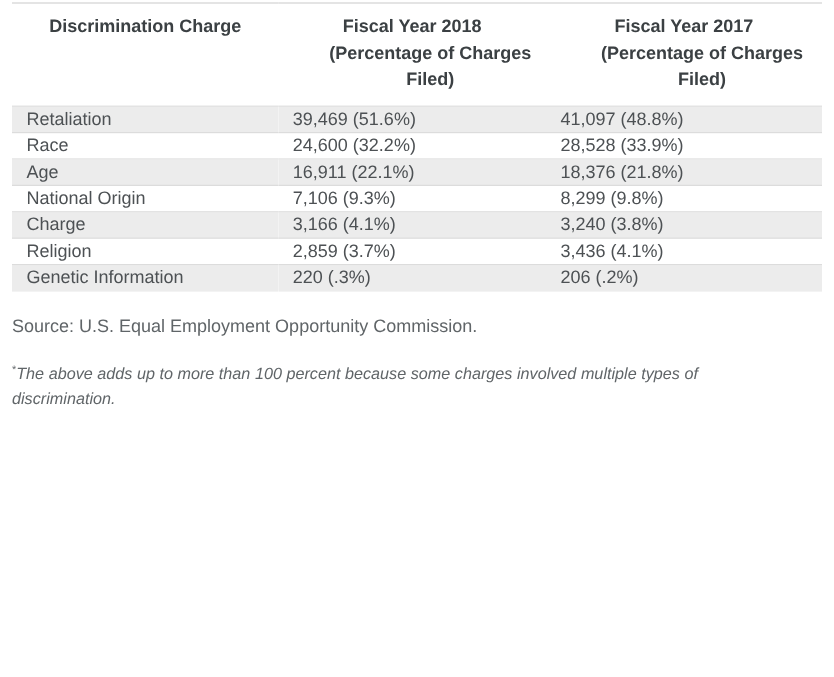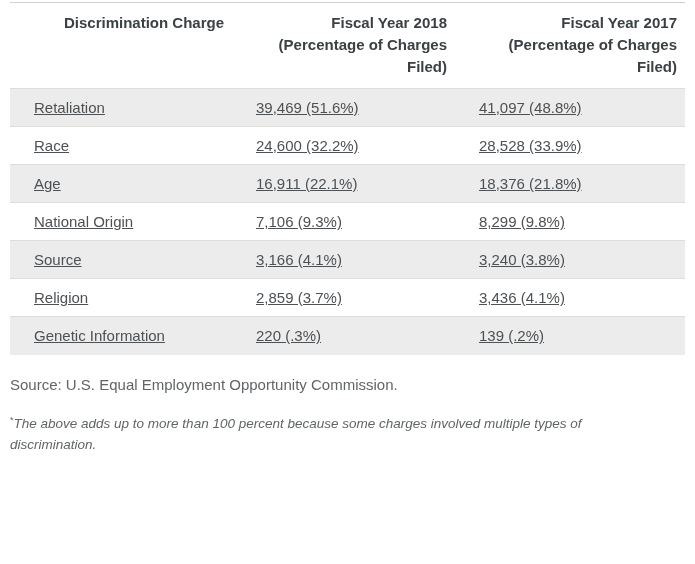--- a/index.html
+++ b/index.html
@@ -25,41 +25,40 @@
   table.data-table {
     width: 675px;
     border-collapse: collapse;
     table-layout: fixed;
     border-top: 1px solid var(--top-border);
   }
   col.c1 { width: 222px; }
   col.c2 { width: 223px; }
   col.c3 { width: 230px; }
   th {
-    text-align: right;
+    text-align: center;
     vertical-align: top;
     font-size: 15px;
     font-weight: bold;
     line-height: 22px;
     color: var(--header-text);
     padding: 9px 8px 10px 8px;
     border-bottom: 1px solid var(--row-border);
   }
   th .col-title { display: block; }
   th .col-subtitle { display: block; margin-left: 30px; }
   td {
-    height: 38px;
-    padding: 0 24px;
+    height: 22px;
+    padding: 0 12px;
     font-size: 15px;
     color: var(--cell-text);
     vertical-align: middle;
     border-bottom: 1px solid var(--row-border);
     white-space: nowrap;
     overflow: hidden;
-    text-decoration: underline;
   }
   tbody tr:nth-child(odd) { background: var(--row-alt-background); }
   tbody tr:last-child td { border-bottom: none; }
   .footer {
     margin-top: 21px;
     padding-left: 0;
   }
   .source {
     font-size: 15px;
     color: var(--footer-text);
@@ -120,33 +119,33 @@
           <td>Age</td>
           <td>16,911 (22.1%)</td>
           <td>18,376 (21.8%)</td>
         </tr>
         <tr>
           <td>National Origin</td>
           <td>7,106 (9.3%)</td>
           <td>8,299 (9.8%)</td>
         </tr>
         <tr>
-          <td>Source</td>
+          <td>Charge</td>
           <td>3,166 (4.1%)</td>
           <td>3,240 (3.8%)</td>
         </tr>
         <tr>
           <td>Religion</td>
           <td>2,859 (3.7%)</td>
           <td>3,436 (4.1%)</td>
         </tr>
         <tr>
           <td>Genetic Information</td>
           <td>220 (.3%)</td>
-          <td>139 (.2%)</td>
+          <td>206 (.2%)</td>
         </tr>
       </tbody>
   </table>
 
   <div class="footer">
     <p class="source">Source: U.S. Equal Employment Opportunity Commission.</p>
     <p class="footnote"><sup>*</sup><span>The above adds up to more than 100 percent because some charges involved multiple types of discrimination.</span></p>
   </div>
 </div>
 

